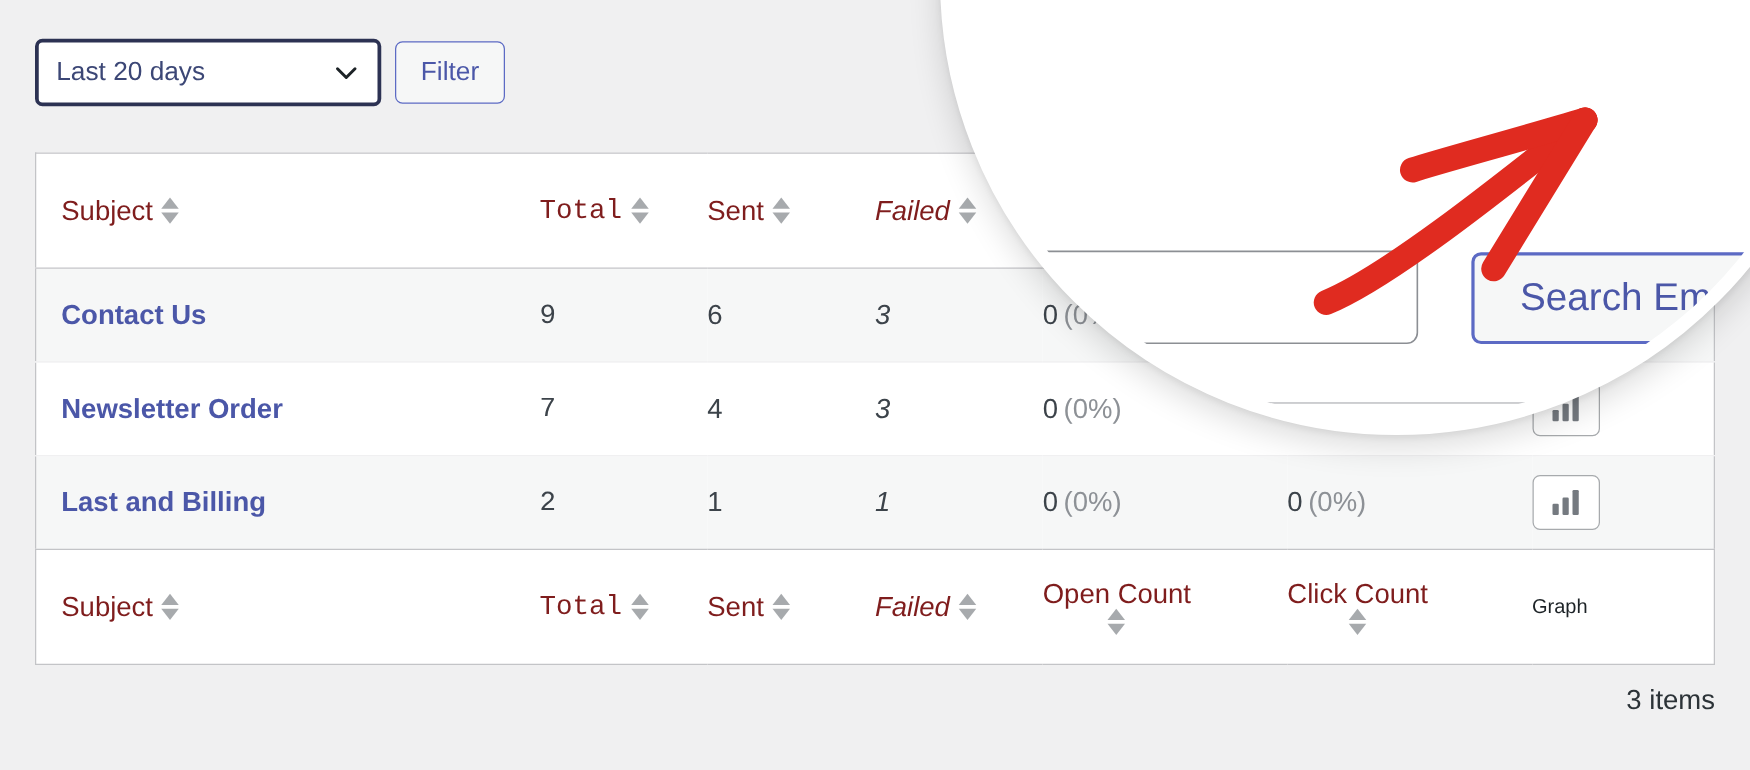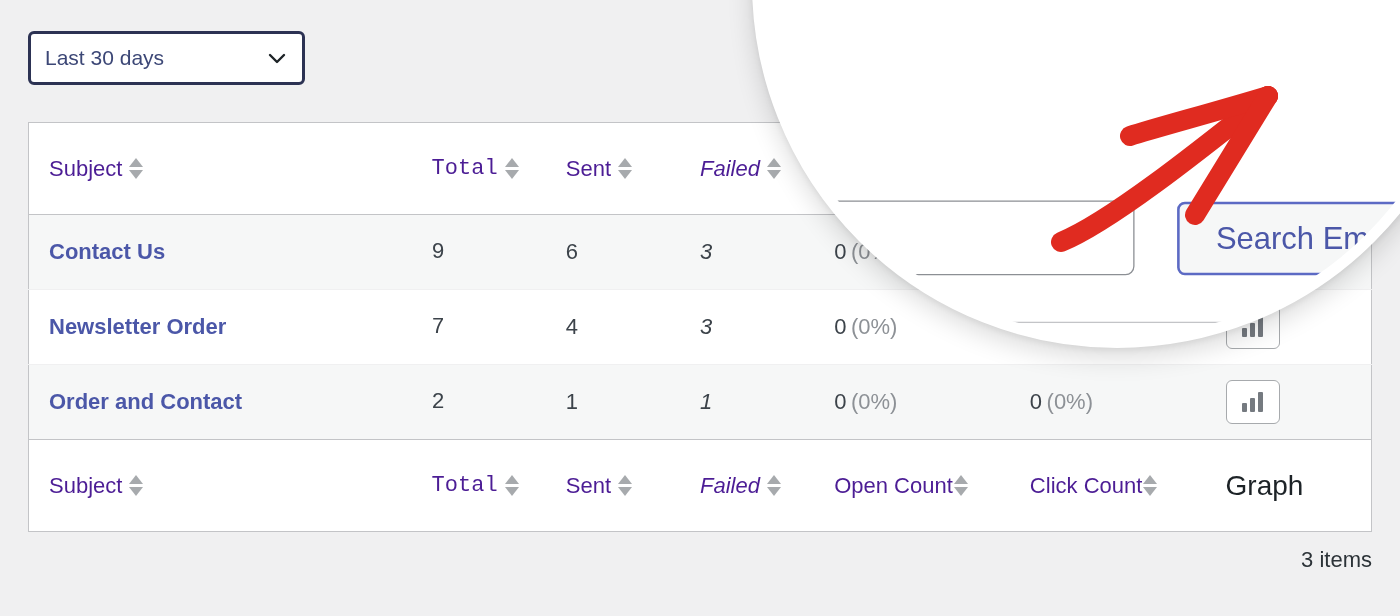--- a/index.html
+++ b/index.html
@@ -130,32 +130,33 @@
   .c-sent    { width: 120px; }
   .c-failed  { width: 120px; font-style: italic; }
   .c-open    { width: 175px; }
   .c-click   { width: 175px; }
   .c-graph   { width: 130px; }
 
   .th-in {
     display: inline-flex;
     align-items: center;
     gap: 7px;
-    color: #4c1d95;
+    color: #7f1d1d;
     font-size: 22px;
     line-height: 1.05;
   }
   .th-in.stacked {
     display: inline-flex;
+    flex-direction: column;
     align-items: center;
     gap: 1px;
   }
   .th-plain {
     color: #1d2327;
-    font-size: 28px;
+    font-size: 16px;
   }
   .sorter {
     display: inline-flex;
     flex-direction: column;
     justify-content: center;
     line-height: 0;
   }
   .sorter .tri {
     display: block;
     width: 0; height: 0;
@@ -236,28 +237,29 @@
   }
 </style>
 </head>
 <body>
 
 <div class="page">
 
   <div class="topbar">
 
     <div class="range-select">
-      <span class="sel-label">Last 30 days</span>
+      <span class="sel-label">Last 20 days</span>
       <span class="chev">
         <svg width="22" height="22" viewBox="0 0 22 22">
           <path d="M4 8 L11 15 L18 8" fill="none" stroke="#1d2327" stroke-width="2.4" stroke-linecap="round" stroke-linejoin="round"></path>
         </svg>
       </span>
     </div>
 
+    <div class="filter-btn">Filter</div>
 
     <input class="search-input" type="text" value="" placeholder="" style="">
 
     <div class="search-btn">Search Emails</div>
   </div>
 
   <table class="wp-table">
     <tbody>
 
       <tr class="row hdr hdr-top">
@@ -362,21 +364,21 @@
             <span class="bars">
                 <i></i>
                 <i></i>
                 <i></i>
               </span>
           </span>
         </td>
       </tr>
 
       <tr class="row alt">
-        <td class="c-subject"><a class="cell-link">Order and Contact</a></td>
+        <td class="c-subject"><a class="cell-link">Last and Billing</a></td>
         <td class="c-total"><span class="cell-num">2</span></td>
         <td class="c-sent"><span class="cell-num">1</span></td>
         <td class="c-failed"><span class="cell-num">1</span></td>
         <td class="c-open">
           <span class="cell-num">0</span>
           <span class="cell-pct">(0%)</span>
         </td>
         <td class="c-click">
           <span class="cell-num">0</span>
           <span class="cell-pct">(0%)</span>

